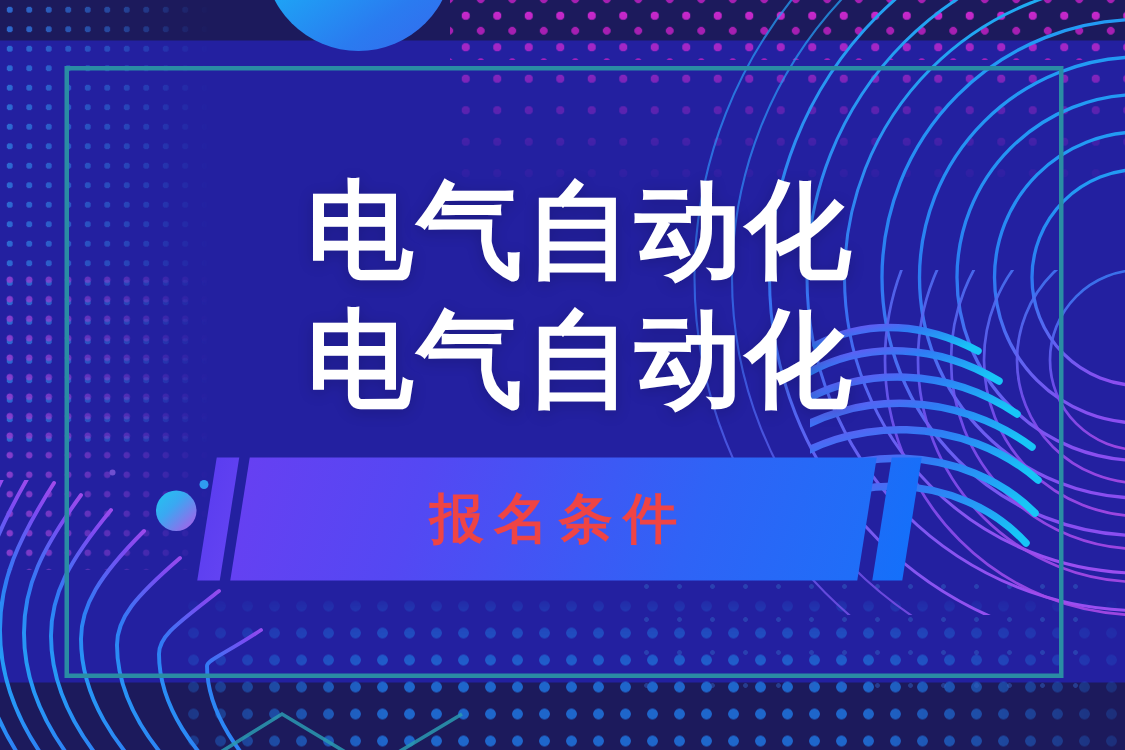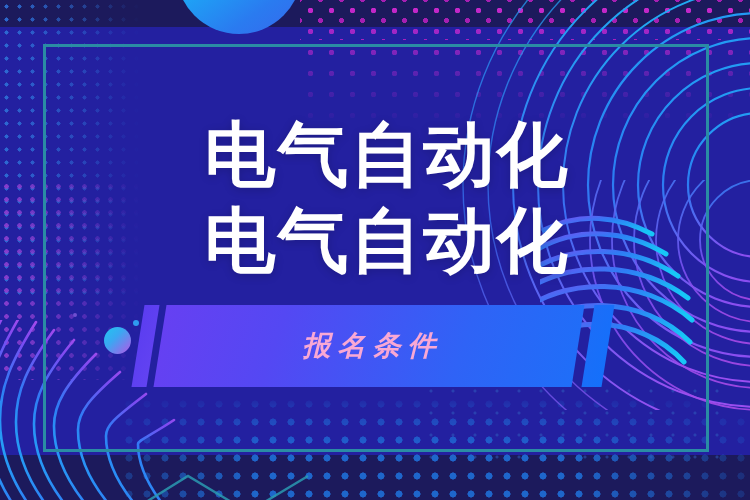--- a/index.html
+++ b/index.html
@@ -190,24 +190,23 @@
     left: 460px; width: 20px;
     background: linear-gradient(100deg, #1c6df8 0%, #1470fa 100%);
   }
   .banner-text {
     position: absolute;
     left: 32px; top: 0;
     width: 418px; height: 82px;
     display: flex;
     align-items: center;
     justify-content: center;
-    color: #f9a8d4;
-    font-size: 28px;
+    color: #ef4444;
+    font-size: 36px;
     font-weight: bold;
-    font-style: italic;
     letter-spacing: 7px;
     text-indent: 7px;
     white-space: nowrap;
   }
 
   
   .chevron {
     position: absolute;
     left: 130px; top: 470px;
     width: 180px; height: 50px;

